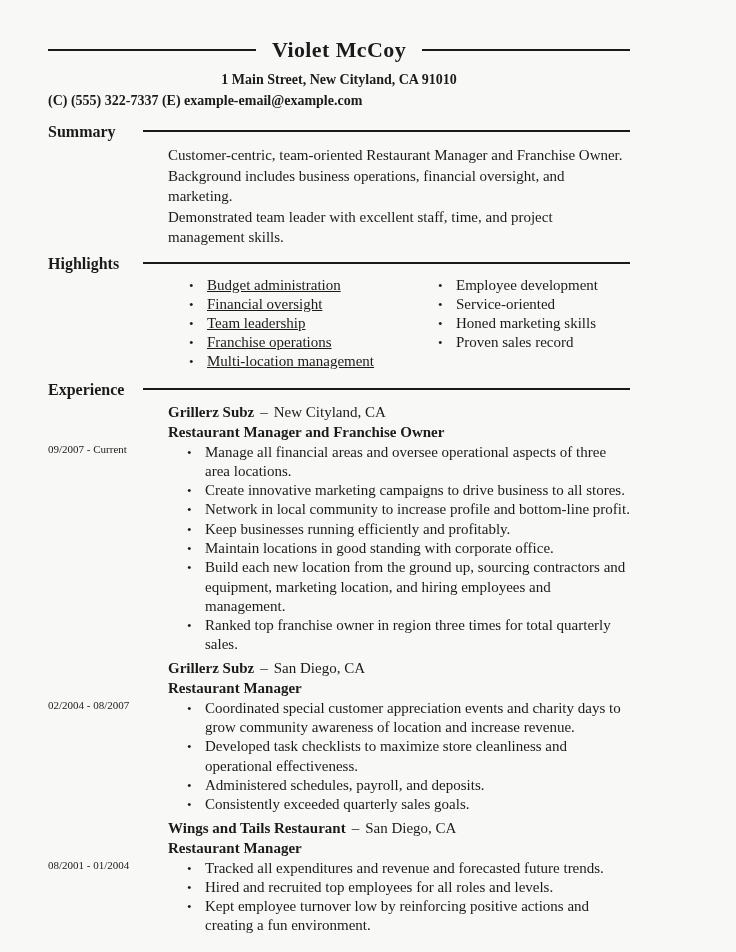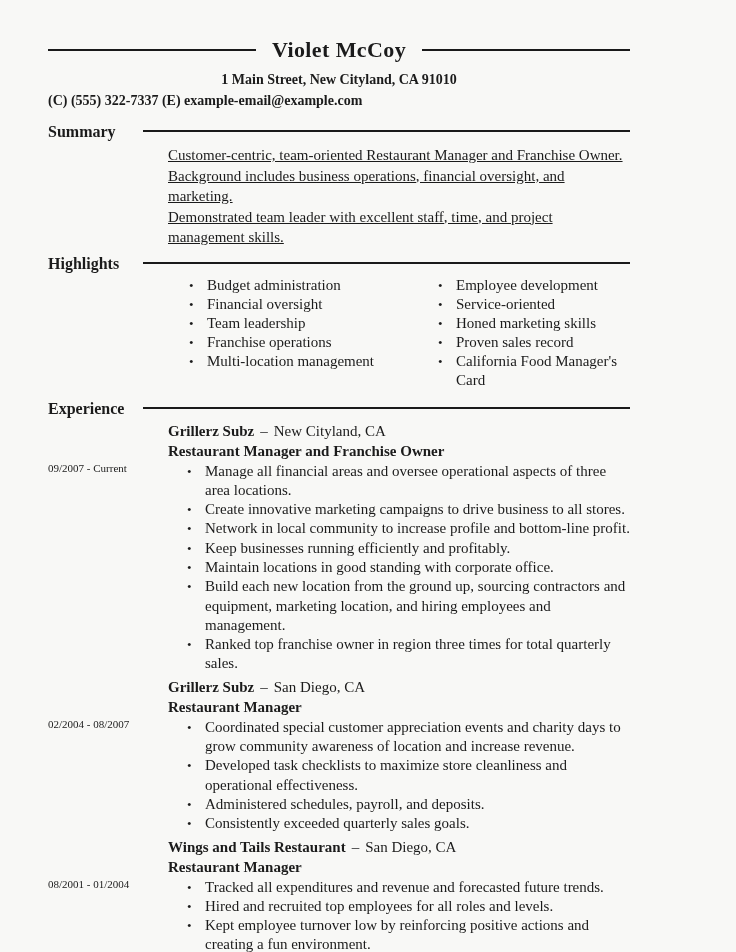--- a/index.html
+++ b/index.html
@@ -37,29 +37,28 @@
   .sec-summary    { margin-top: 13px; }
   .sec-highlights { margin-top: 6px; }
   .sec-experience { margin-top: 9px; }
 
   
   .summary-text {
     margin: 3px 0 0 120px;
     font-size: 15px;
     line-height: 20.5px;
     white-space: pre-line;
-    text-decoration: underline;
   }
 
   
   .hl-cols { display: flex; margin: 2px 0 0 140px; }
   ul.hl { list-style: none; margin: 0; padding: 0; font-size: 15px; line-height: 19px; }
   .hl li { position: relative; padding-left: 19px; }
   .hl li::before { content: "•"; position: absolute; left: 1px; top: 0; font-size: 13px; }
-  .hl-col1 { width: 249px; flex: 0 0 249px; }
+  .hl-col1 { width: 249px; flex: 0 0 249px; text-decoration: underline; }
   .hl-col2 { flex: 1; }
 
   
   .job { display: flex; margin-top: 3px; }
   .job-first { margin-top: 2px; }
   .job-dates { flex: 0 0 120px; font-size: 11px; line-height: 18px; padding-top: 2px; white-space: nowrap; margin-top: 36px; }
   .job-content { flex: 1; font-size: 15px; }
   .job-company-line { line-height: 20px; }
   .job-company { font-weight: bold; }
   .job-sep { padding: 0 6px; }
@@ -105,21 +104,20 @@
         <li>Financial oversight</li>
         <li>Team leadership</li>
         <li>Franchise operations</li>
         <li>Multi-location management</li>
       </ul>
       <ul class="hl hl-col2">
         <li>Employee development</li>
         <li>Service-oriented</li>
         <li>Honed marketing skills</li>
         <li>Proven sales record</li>
-        <li>California Food Manager's Card</li>
       </ul>
     </div>
   </section>
 
   <section class="sec-experience">
     <div class="sec-row">
       <h2 class="sec-title">Experience</h2>
       <span class="sec-rule"></span>
     </div>
 

